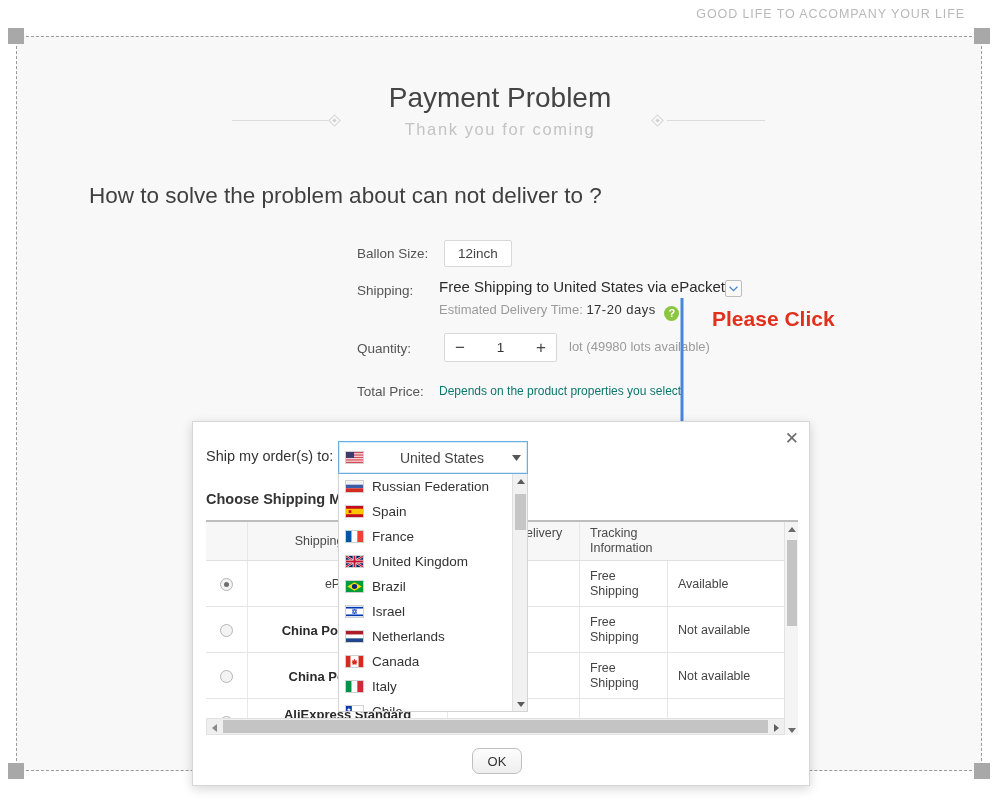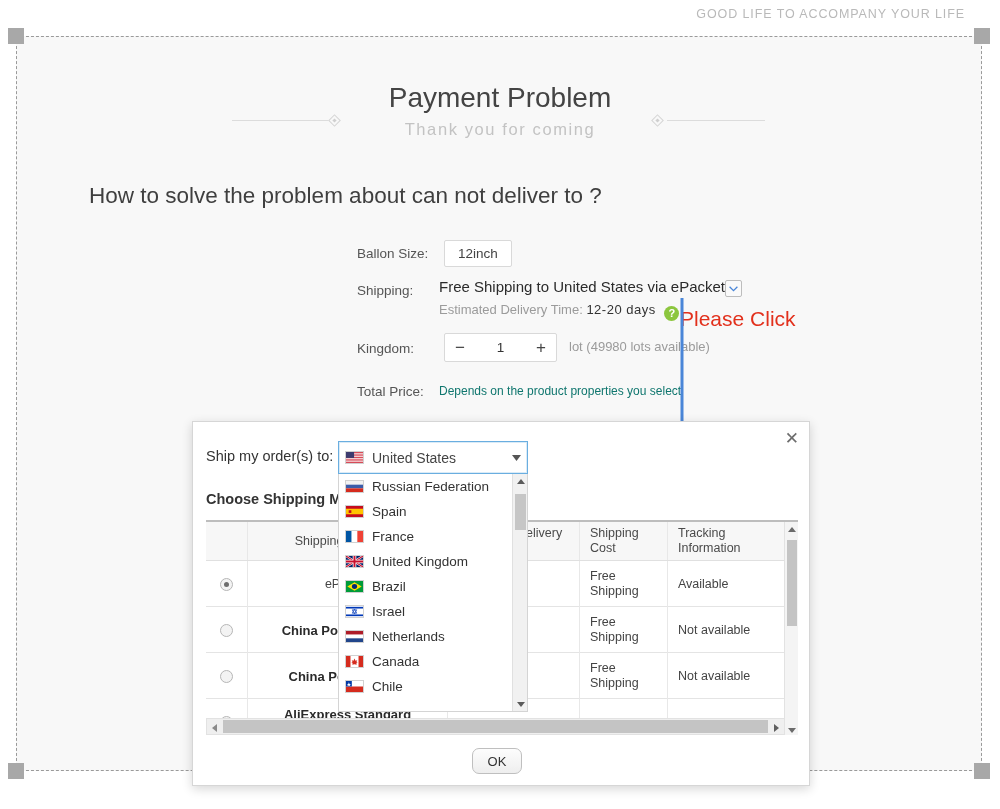--- a/index.html
+++ b/index.html
@@ -145,22 +145,22 @@
 
   .row-total { height: 30px; }
   .row-total .plabel { top: 3px; }
   .total-val {
     position: absolute; left: 82px; top: 3px;
     font-size: 12px; color: #0f766e; white-space: nowrap;
   }
 
   
   .annot-text {
-    position: absolute; left: 680px; top: 307px;
-    font-size: 21px; font-weight: normal; color: #e2301c;
+    position: absolute; left: 712px; top: 307px;
+    font-size: 21px; font-weight: bold; color: #e2301c;
     white-space: nowrap;
   }
   .annot-arrow { position: absolute; left: 672px; top: 298px; }
 
   
   .modal {
     position: absolute; left: 192px; top: 421px;
     width: 618px; height: 365px;
     background: #fff; border: 1px solid #d6d6d6;
     box-shadow: 0 3px 10px rgba(0,0,0,0.16);
@@ -244,21 +244,21 @@
   .ok-btn {
     position: absolute; left: 279px; top: 326px;
     width: 50px; height: 26px;
     border: 1px solid #bfbfbf; border-radius: 7px;
     background: linear-gradient(#fdfdfd, #eeeeee);
     font-size: 13px; color: #333; cursor: pointer;
     font-family: "Liberation Sans", sans-serif;
   }
 
   
-  .cdd { position: absolute; left: 338px; top: 441px; width: 190px; z-index: 40; }
+  .cdd { position: absolute; left: 338px; top: 441px; width: 190px; z-index: 40; text-align: center; }
   .cdd-box {
     height: 33px; border: 1px solid #6aaee0; background: #fff;
     display: flex; align-items: center; padding: 0 6px;
     box-shadow: 0 0 0 1px rgba(106,174,224,.25) inset;
   }
   .cdd-box .cname { flex:1; font-size: 14px; color: #444; margin-left: 8px; white-space:nowrap;}
   .cdd-box .caret { font-size: 9px; color: #555; }
   .cdd-list {
     position: relative; border: 1px solid #d4d4d4; border-top: none;
     background: #fff; height: 238px; overflow: hidden;
@@ -325,27 +325,27 @@
     <div class="prow row-ship">
       <span class="plabel">Shipping:</span>
       <span class="ship-name">Free Shipping to United States via ePacket</span>
       <span class="ship-caret">
         <svg width="9" height="6" viewBox="0 0 9 6">
             <path d="M0.6 0.8 L4.5 4.6 L8.4 0.8" fill="none" stroke="#4a86d8" stroke-width="1.3"></path>
           </svg>
       </span>
       <span class="ship-eta">
         <span>Estimated Delivery Time:</span>
-        <span class="days">12-20 days</span>
+        <span class="days">17-20 days</span>
         <span class="qmark">?</span>
       </span>
     </div>
 
     <div class="prow row-qty">
-      <span class="plabel">Kingdom:</span>
+      <span class="plabel">Quantity:</span>
       <span class="stepper">
         <span class="minus">−</span>
         <span class="qval">1</span>
         <span class="plus">+</span>
       </span>
       <span class="qty-note">lot (49980 lots available)</span>
     </div>
 
     <div class="prow row-total">
       <span class="plabel">Total Price:</span>
@@ -363,21 +363,20 @@
     <div class="modal-close">✕</div>
     <div class="ship-to-label">Ship my order(s) to:</div>
     <div class="choose-label">Choose Shipping Method:</div>
 
     <div class="ship-table">
       <div class="st-inner">
         <div class="st-row st-head">
           <div class="st-cell c-radio"></div>
           <div class="st-cell c-comp">Shipping Company</div>
           <div class="st-cell c-time wrap2">Estimated Delivery Time</div>
-          <div class="st-cell c-cost wrap2">Shipping Cost</div>
           <div class="st-cell c-track wrap2">Tracking Information</div>
         </div>
         <div class="st-body">
           <div class="st-row">
             <div class="st-cell c-radio">
                 <span class="radio on"></span>
               </div>
             <div class="st-cell c-comp">ePacket</div>
             <div class="st-cell c-time"></div>
             <div class="st-cell c-cost wrap2">Free Shipping</div>
@@ -557,20 +556,30 @@
           <svg viewBox="0 0 19 13" preserveAspectRatio="none">
               <rect width="19" height="13" fill="#fff"></rect>
               <rect width="5" height="13" fill="#d52b1e"></rect>
               <rect x="14" width="5" height="13" fill="#d52b1e"></rect>
               <path d="M9.5 3 L10.6 5.6 L12.6 4.9 L11.6 7.3 L13 7.6 L11.5 9 L12 10.3 L9.5 9.7 L7 10.3 L7.5 9 L6 7.6 L7.4 7.3 L6.4 4.9 L8.4 5.6 Z" fill="#d52b1e"></path>
             </svg>
         </span>
         <span class="cname">Canada</span>
       </div>
 
+      <div class="cdd-item">
+        <span class="flag">
+          <svg viewBox="0 0 19 13" preserveAspectRatio="none">
+              <rect width="6.33" height="13" fill="#009246"></rect>
+              <rect x="6.33" width="6.33" height="13" fill="#fff"></rect>
+              <rect x="12.66" width="6.34" height="13" fill="#ce2b37"></rect>
+            </svg>
+        </span>
+        <span class="cname">Italy</span>
+      </div>
 
       <div class="cdd-item">
         <span class="flag">
           <svg viewBox="0 0 19 13" preserveAspectRatio="none">
               <rect width="19" height="6.5" fill="#fff"></rect>
               <rect y="6.5" width="19" height="6.5" fill="#d52b1e"></rect>
               <rect width="6.5" height="6.5" fill="#0039a6"></rect>
               <path d="M3.25 1.6 L3.9 3.4 L5.8 3.4 L4.3 4.5 L4.9 6.3 L3.25 5.2 L1.6 6.3 L2.2 4.5 L0.7 3.4 L2.6 3.4 Z" fill="#fff"></path>
             </svg>
         </span>

